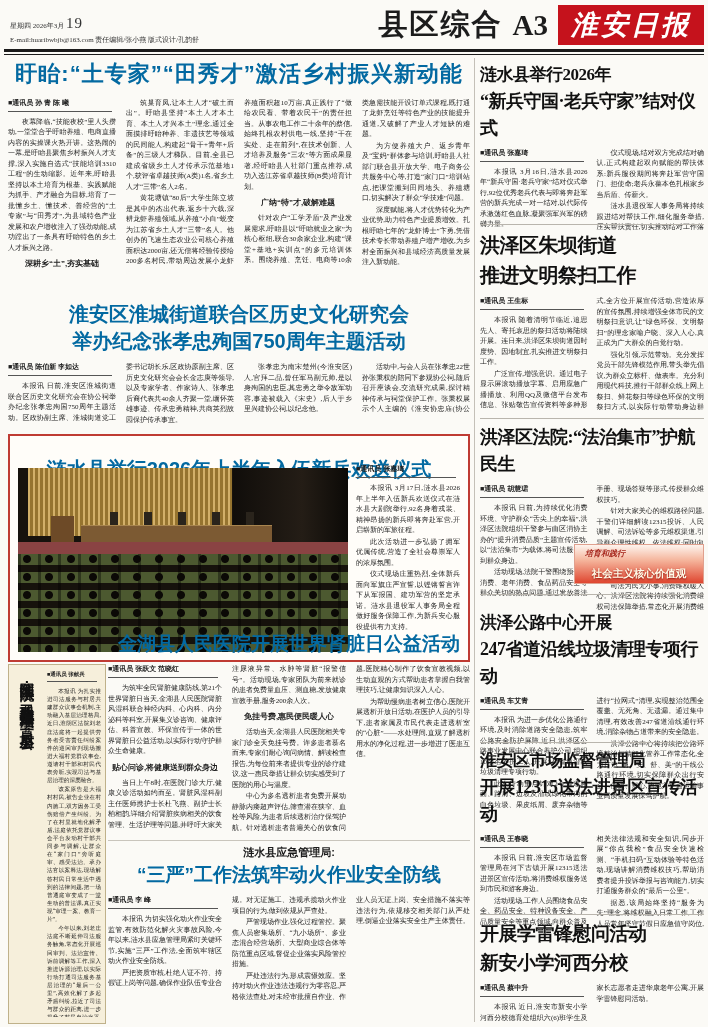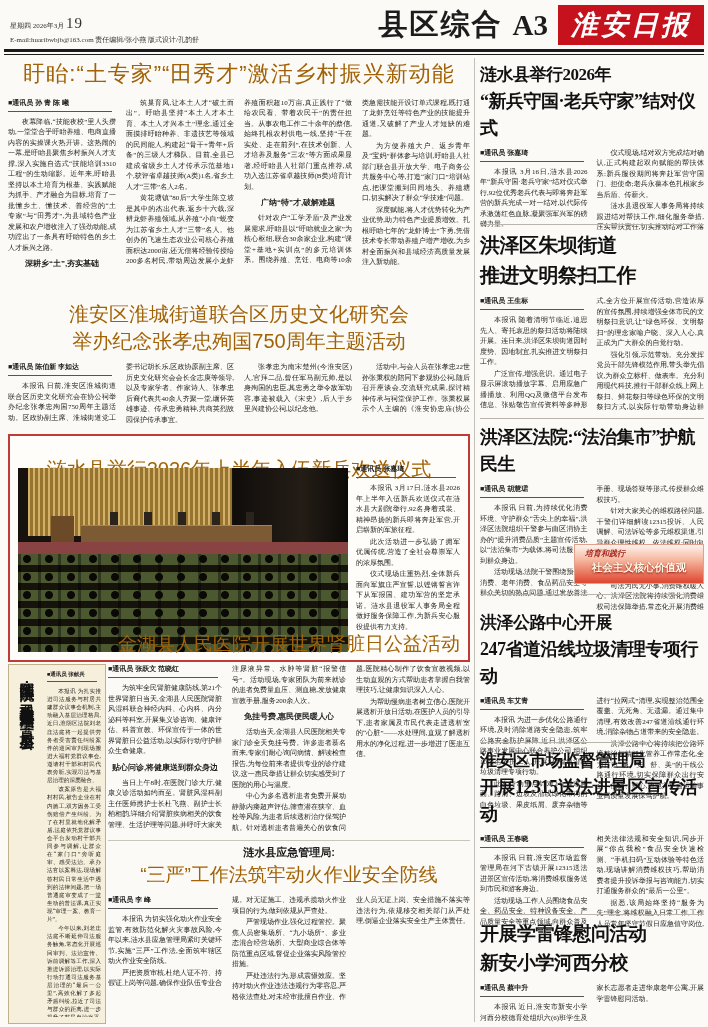--- a/index.html
+++ b/index.html
@@ -15,21 +15,21 @@
         font-family:"Liberation Serif",serif;font-style:italic;font-weight:900;font-size:27px;letter-spacing:3px;}
   .hdr-rule{position:absolute;left:4px;right:4px;top:49px;height:2px;border-top:3px solid #1b1b1b;border-bottom:1px solid #1b1b1b;}
   
   .byline{font-size:7px;font-weight:bold;color:#222;border-bottom:1px solid #555;padding-bottom:3px;margin:0 4px 5px 0;
           font-family:"Liberation Sans",sans-serif;}
   .para{font-size:7px;line-height:1.5;text-align:justify;text-indent:2em;margin:0 0 1px 0;}
   .sub{font-size:8px;font-weight:bold;text-align:center;margin:5px 0;font-family:"Liberation Sans",sans-serif;}
   .cols2{column-count:2;column-gap:9px;column-fill:auto;overflow:hidden;}
   .cols3{column-count:3;column-gap:10px;column-fill:auto;overflow:hidden;}
   .cols4{column-count:4;column-gap:10px;column-fill:auto;overflow:hidden;}
-  .h-sans{font-family:"Liberation Sans",sans-serif;font-weight:400;text-align:center;color:#a16207;}
+  .h-sans{font-family:"Liberation Sans",sans-serif;font-weight:700;text-align:center;color:#0369a1;}
   .h-serif{font-family:"Liberation Serif",serif;font-weight:900;color:#111;}
   .h-serif span{display:block;}
   .rule-h{position:absolute;left:480px;width:224px;border-top:1px solid #b9b5ad;}
   .vdivider{position:absolute;left:474px;top:58px;height:964px;border-left:1px solid #c4c0b8;}
   
   #art-main{position:absolute;left:8px;top:60px;width:462px;}
   #art-main .hl{font-size:22px;letter-spacing:1px;line-height:1.3;}
   #art-main .cols4{height:178px;margin-top:9px;font-size:7px;}
   
   #art-heritage{position:absolute;left:8px;top:301px;width:462px;}
@@ -83,21 +83,21 @@
   #r2{top:424px;} #r2 .cols2{height:130px;}
   #r3{top:610px;} #r3 .cols2{height:122px;}
   #r4{top:748px;} #r4 .cols2{height:98px;}
   #r5{top:920px;} #r5 .h-serif{font-size:19px;} #r5 .cols2{height:42px;}
   
   .values-banner{position:absolute;right:0;top:120px;width:128px;height:38px;overflow:hidden;
       background:linear-gradient(180deg,#fdf4ee 0%,#f5b59c 40%,#df4630 100%);
       border:1px solid #e0a08e;}
   .values-banner .l1{font-size:8px;font-style:italic;color:#a8281e;font-weight:bold;padding:3px 0 0 10px;
       font-family:Liberation Mono, monospace;}
-  .values-banner .l2{font-size:10.5px;font-weight:900;color:#fffbe8;text-align:center;margin-top:2px;
+  .values-banner .l2{font-size:10.5px;font-weight:900;color:#fffbe8;text-align:center;margin-top:8px;
       font-family:"Liberation Sans",sans-serif;text-shadow:0 1px 2px #8c120a;}
 </style>
 </head>
 <body>
 
 <div class="page">
 
   <div class="hdr-left">
     <div>
       <span>星期四 2026年3月</span>

